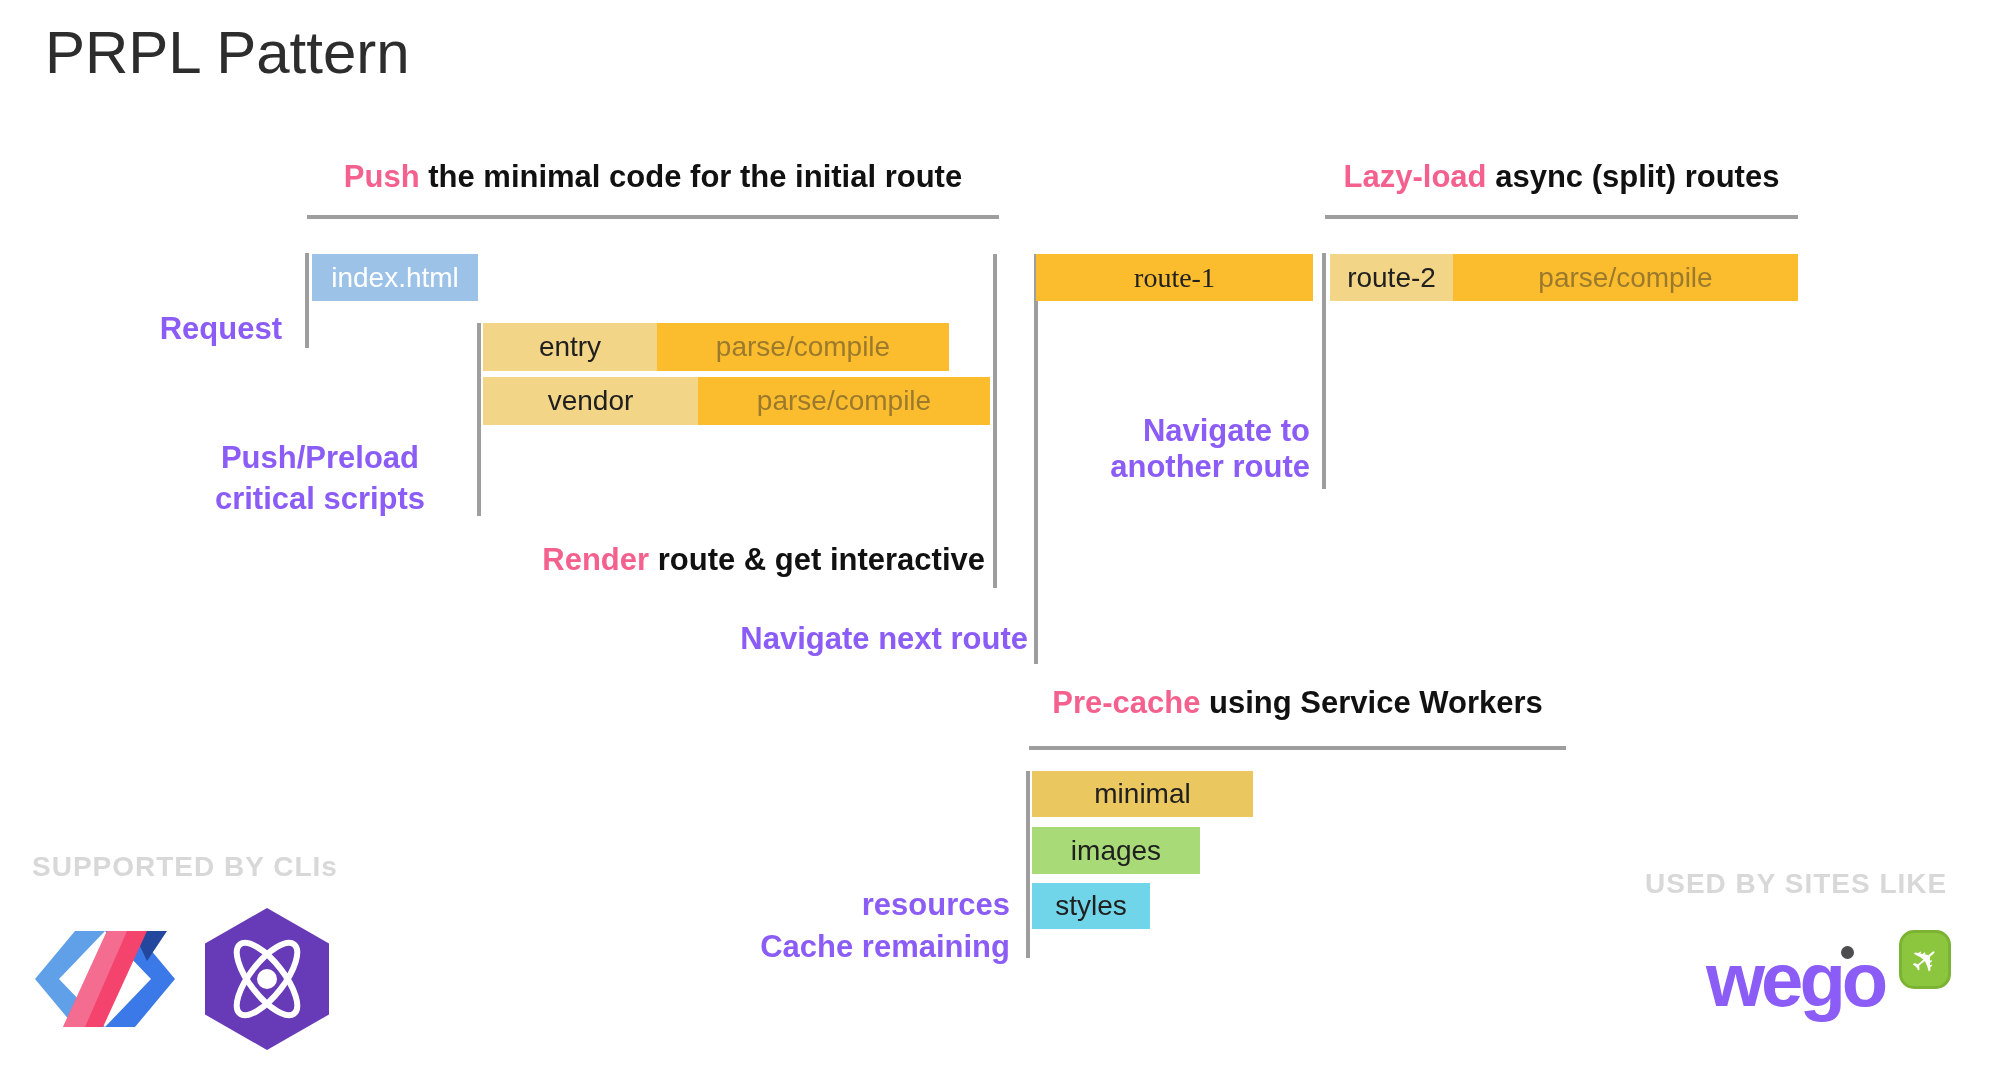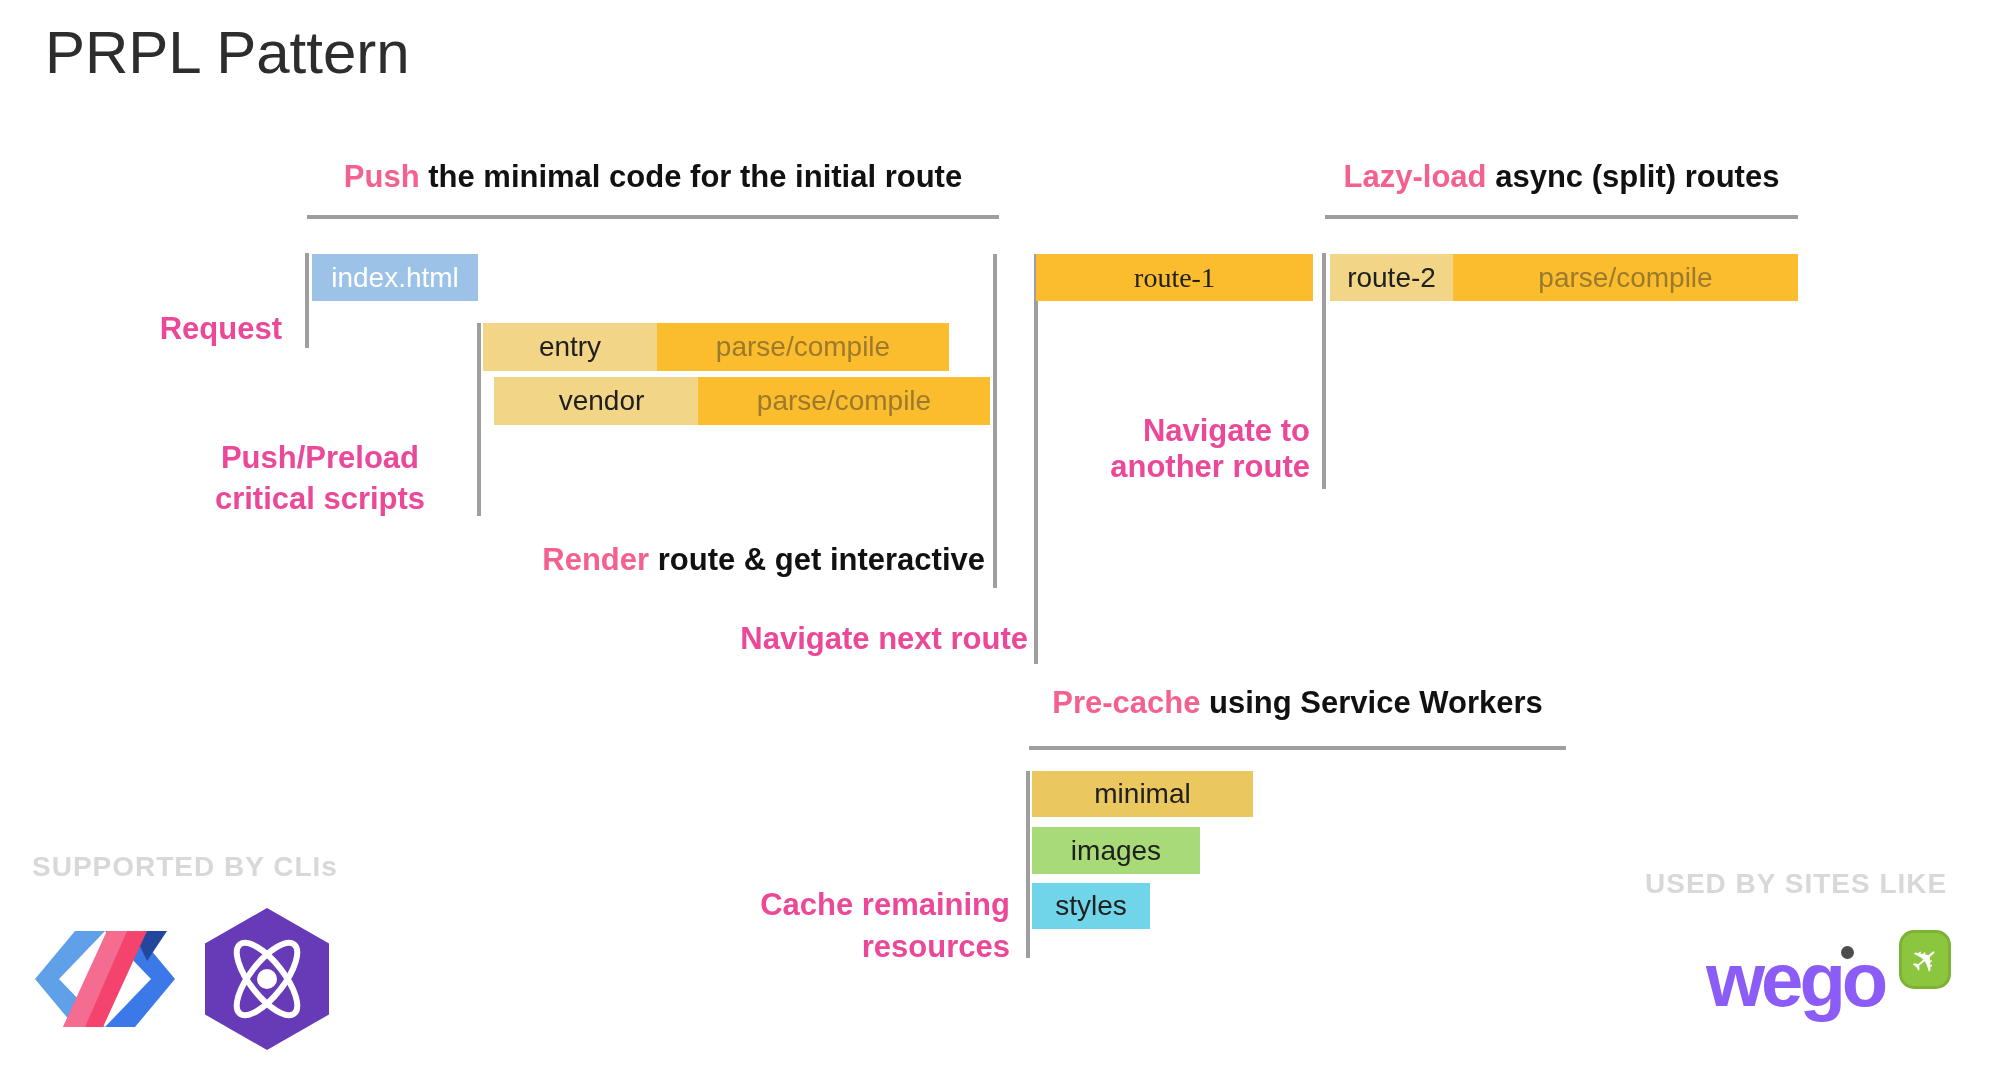--- a/index.html
+++ b/index.html
@@ -19,21 +19,21 @@
     font-size:28px;color:#202020;white-space:nowrap;}
   .bar.lightblue{background:#9CC2E8;color:#ffffff;}
   .bar.blue{background:#4A86D8;color:#ffffff;}
   .bar.tan{background:#F2D586;}
   .bar.orange{background:#FBBD2D;}
   .bar.orange.muted{color:#9c7a2d;}
   .bar.gold{background:#EAC75F;}
   .bar.green{background:#A8DB78;}
   .bar.cyan{background:#70D5E8;}
 
-  .tl-label{position:absolute;font-size:31px;line-height:38px;font-weight:bold;color:#ec4899;}
+  .tl-label{position:absolute;font-size:31px;line-height:38px;font-weight:bold;color:#8b5cf6;}
   .t-right{text-align:right;}
   .t-center{text-align:center;}
 
   .watermark{position:absolute;font-size:28px;font-weight:bold;color:#D8D8D8;letter-spacing:1px;}
 
   .wego-word{position:absolute;left:1706px;top:940px;font-size:76px;font-weight:bold;
     color:#8b5cf6;letter-spacing:-4px;line-height:80px;}
   .wego-dot{position:absolute;left:1841px;top:946px;width:13px;height:13px;border-radius:50%;background:#4D4D4F;}
   .wego-badge{position:absolute;left:1899px;top:930px;width:52px;height:59px;border-radius:15px;
     background:#8CC63E;border:3px solid #7CB332;box-sizing:border-box;
@@ -63,21 +63,21 @@
   <div class="vline" style="left:1026px;top:771px;height:187px;"></div>
 
   <div class="bar lightblue" style="left:312px;top:254px;width:166px;">index.html</div>
   <div class="bar orange" style="left:1036px;top:254px;width:277px;font-family:Liberation Serif, serif;">route-1</div>
   <div class="bar tan" style="left:1330px;top:254px;width:123px;">route-2</div>
   <div class="bar orange muted" style="left:1453px;top:254px;width:345px;">parse/compile</div>
 
   <div class="bar tan" style="left:483px;top:323px;width:174px;height:48px;">entry</div>
   <div class="bar orange muted" style="left:657px;top:323px;width:292px;height:48px;">parse/compile</div>
 
-  <div class="bar tan" style="left:483px;top:377px;width:215px;height:48px;margin-left:11px;">vendor</div>
+  <div class="bar tan" style="left:483px;top:377px;width:215px;height:48px;">vendor</div>
   <div class="bar orange muted" style="left:698px;top:377px;width:292px;height:48px;">parse/compile</div>
 
   <div class="tl-label t-right" style="left:80px;top:310px;width:202px;">Request</div>
 
   <div class="tl-label t-center" style="left:180px;top:437px;width:280px;line-height:41px;">
     <div>Push/Preload</div>
     <div>critical scripts</div>
   </div>
 
   <div class="group-heading t-right" style="left:400px;top:540px;width:585px;line-height:40px;"><span class="accent">Render</span><span> route &amp; get interactive</span></div>
@@ -90,22 +90,22 @@
   </div>
 
   <div class="group-heading t-center" style="left:1029px;top:684px;width:537px;"><span class="accent">Pre-cache</span><span> using Service Workers</span></div>
   <div class="underline" style="left:1029px;top:746px;width:537px;"></div>
 
   <div class="bar gold" style="left:1032px;top:771px;width:221px;height:46px;">minimal</div>
   <div class="bar green" style="left:1032px;top:827px;width:168px;height:47px;">images</div>
   <div class="bar cyan" style="left:1032px;top:883px;width:118px;height:46px;">styles</div>
 
   <div class="tl-label t-right" style="left:700px;top:884px;width:310px;line-height:42px;">
+    <div>resources</div>
     <div>Cache remaining</div>
-    <div>resources</div>
   </div>
 
   <div class="watermark" style="left:32px;top:851px;">SUPPORTED BY CLIs</div>
 
   <svg class="logo" style="left:35px;top:928px;" width="140" height="102" viewBox="0 0 140 100">
     <polygon points="40,2 70,2 24,50 70,98 40,98 0,50" fill="#5FA0E8"></polygon>
     <polygon points="70,2 100,2 140,50 100,98 70,98 116,50" fill="#3B78E8"></polygon>
     <polygon points="98,2 132,2 112,32" fill="#24479E"></polygon>
     <polygon points="72,2 112,2 68,98 28,98" fill="#F4436C"></polygon>
     <polygon points="72,2 92,2 50,98 28,98" fill="#F48FB1" opacity="0.55"></polygon>

